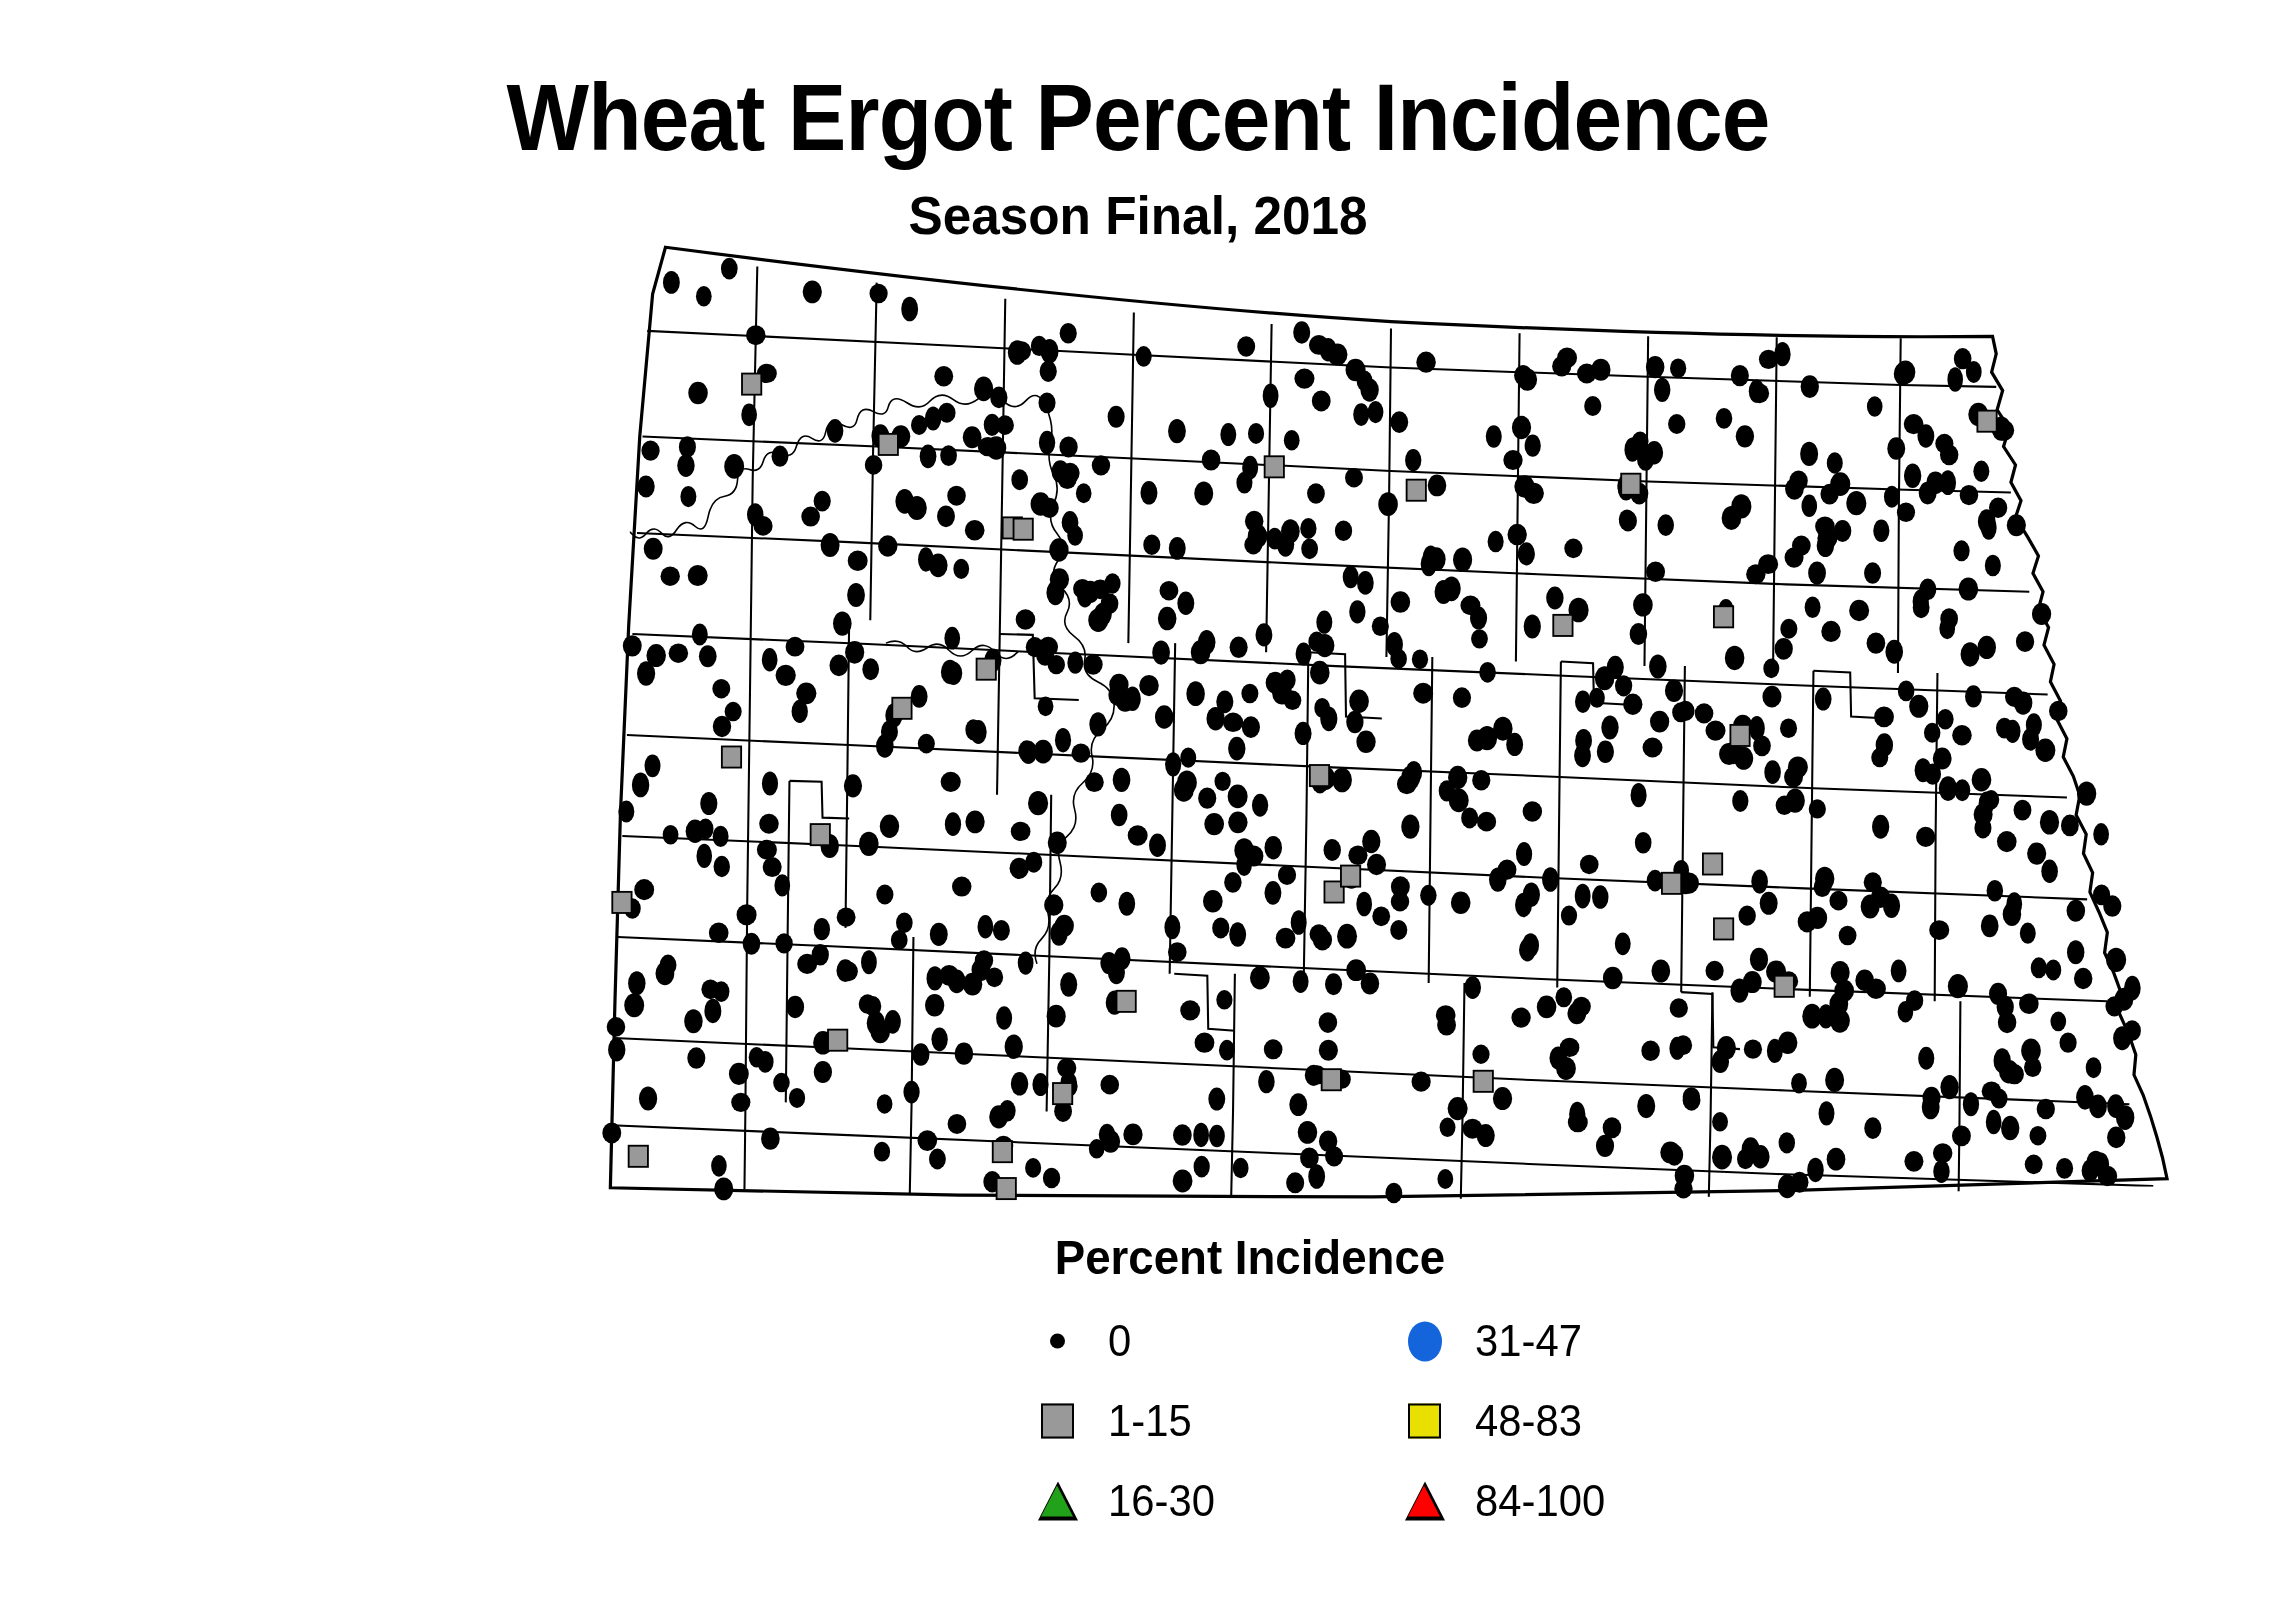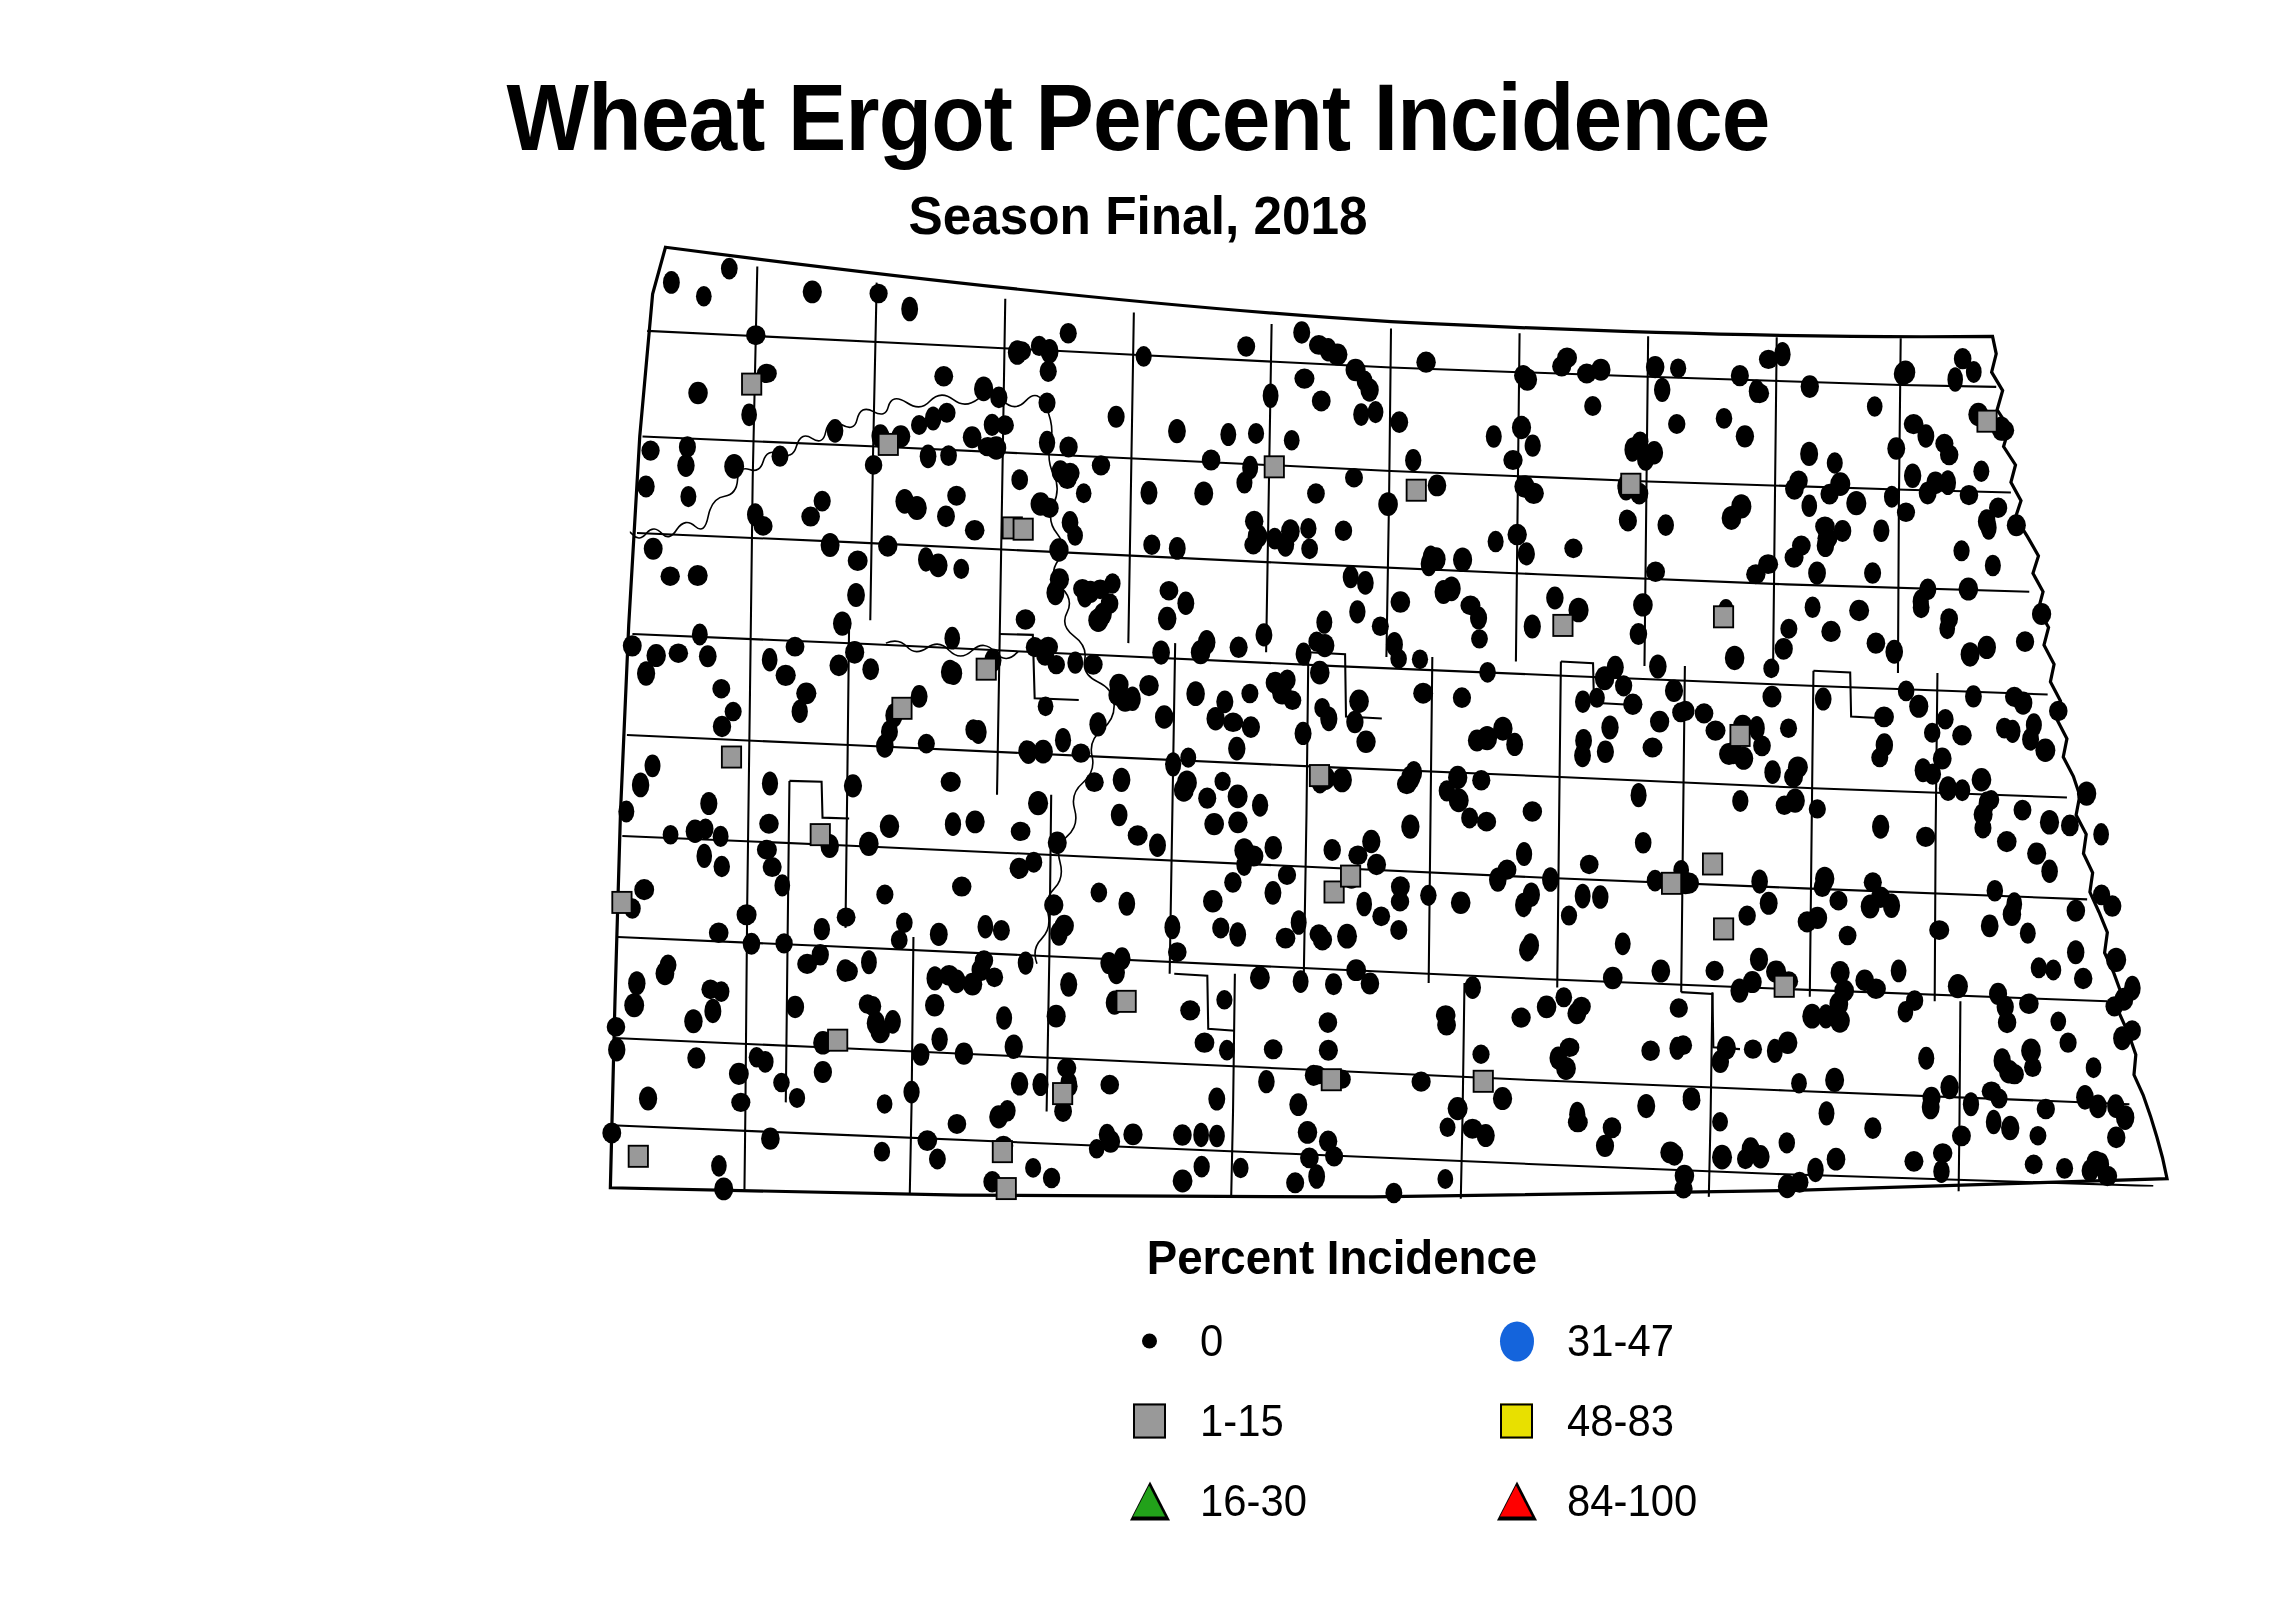--- a/index.html
+++ b/index.html
@@ -31,21 +31,21 @@
   #map-area{
     position:absolute;
     left:592px;top:239px;
     width:1598px;height:969px;
   }
   #map-svg{display:block;width:100%;height:100%;}
 
   
   #legend{
     position:absolute;
-    left:1108px;top:1230px;
+    left:1016px;top:1230px;
     width:780px;height:344px;
   }
   #legend-title{
     position:absolute;left:0;top:0;width:468px;
     text-align:center;
     font-size:48px;font-weight:bold;color:#000;
     transform:scaleX(0.95);transform-origin:center top;
     white-space:nowrap;
   }
   .legend-col{position:absolute;top:71px;}

